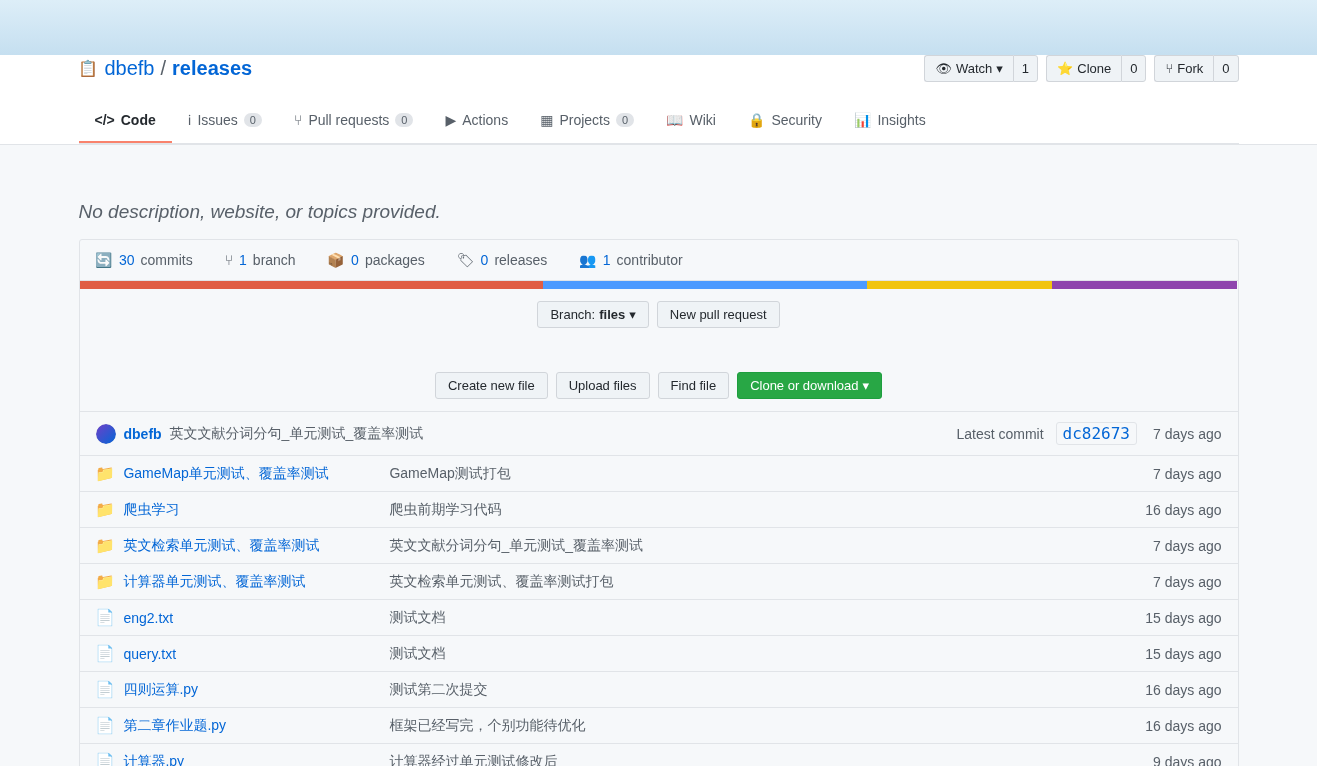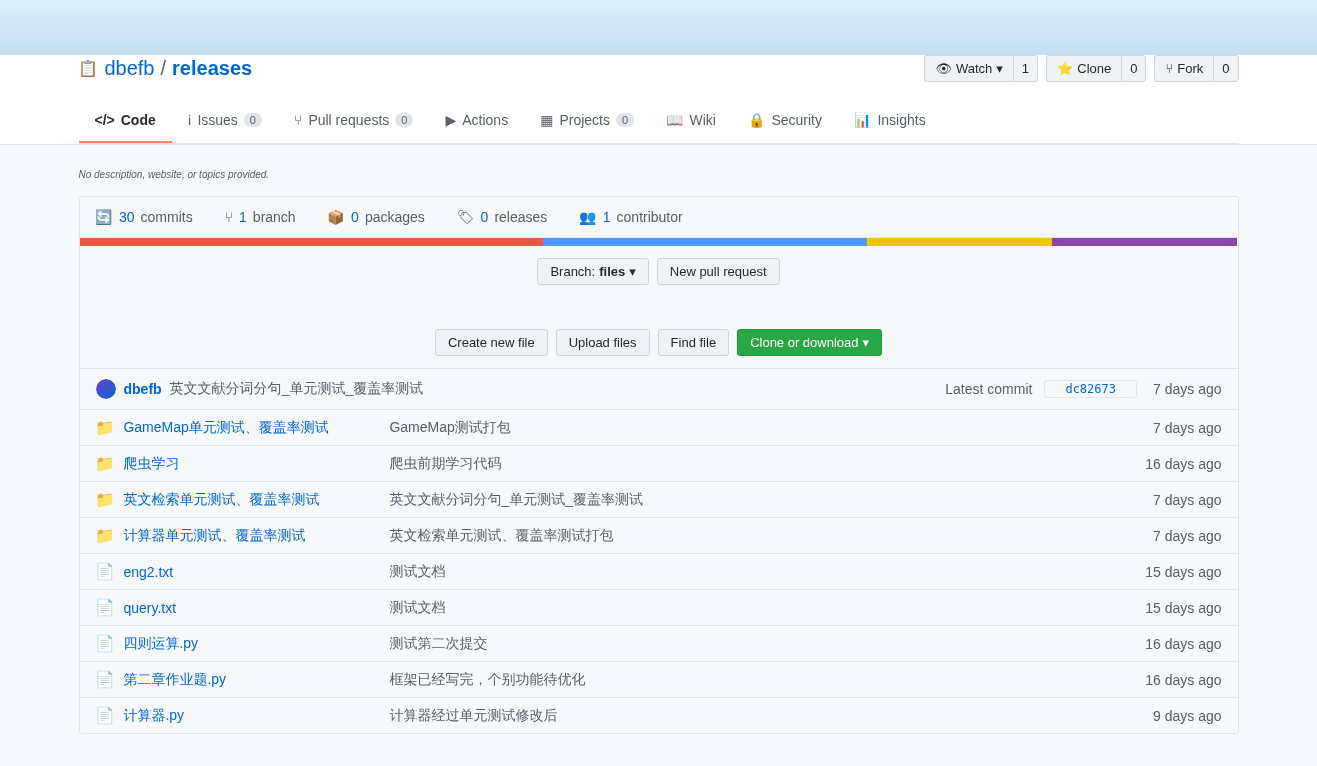--- a/index.html
+++ b/index.html
@@ -11,21 +11,21 @@
     .repo-name a { color: #0366d6; text-decoration: none; }
     
     .repo-actions { display: flex; gap: 8px; align-items: center; }
     .action-btn { display: flex; align-items: center; gap: 4px; border: 1px solid #d1d5da; background: #eff3f6; border-radius: 3px; padding: 5px 10px; font-size: 13px; cursor: pointer; color: #24292e; text-decoration: none; }
     
     .nav-tabs { display: flex; border-bottom: 1px solid #e1e4e8; margin-top: 4px; }
     .nav-tab { display: flex; align-items: center; gap: 6px; padding: 12px 16px; font-size: 14px; color: #586069; text-decoration: none; border-bottom: 2px solid transparent; cursor: pointer; white-space: nowrap; }
     .nav-tab.active { color: #24292e; border-bottom: 2px solid #f9826c; font-weight: 600; }
     .nav-tab .badge { background: #e1e4e8; border-radius: 10px; padding: 1px 6px; font-size: 11px; }
     
-    .repo-description { color: #586069; font-style: italic; padding: 8px 0 16px; font-size: 10px; }
+    .repo-description { color: #586069; font-style: italic; padding: 8px 0 16px; font-size: 19px; margin-top: 32px; }
     
     .repo-stats-box { border: 1px solid #e1e4e8; border-radius: 3px; overflow: hidden; }
     
     .stats-bar { display: flex; padding: 12px 16px; border-bottom: 1px solid #e1e4e8; gap: 32px; }
     .stat-item { display: flex; align-items: center; gap: 6px; color: #586069; cursor: pointer; }
     .stat-item a { color: #0366d6; text-decoration: none; font-weight: 400; }
     
     .color-bar { display: flex; height: 8px; }
     
     .toolbar { display: flex; align-items: center; justify-content: space-between; padding: 12px 16px; border-bottom: 1px solid #e1e4e8; background: #f6f8fa; flex-direction: column; }
@@ -34,21 +34,21 @@
     
     .btn { display: inline-flex; align-items: center; gap: 4px; padding: 5px 12px; font-size: 13px; border-radius: 3px; border: 1px solid; cursor: pointer; text-decoration: none; font-weight: 500; }
     .btn-default { background: #eff3f6; border-color: #d1d5da; color: #24292e; }
     .btn-primary { background: #28a745; border-color: #1e9e3f; color: #fff; }
     
     .commit-info { padding: 10px 16px; background: #f6f8fa; border-bottom: 1px solid #e1e4e8; display: flex; align-items: center; gap: 8px; }
     .commit-avatar { width: 20px; height: 20px; border-radius: 50%; background: #d1d5da; display: inline-block; overflow: hidden; }
     .commit-avatar-img { width: 100%; height: 100%; background: linear-gradient(135deg, #6e40c9, #0366d6); border-radius: 50%; }
     .commit-link { color: #0366d6; text-decoration: none; font-weight: 600; }
     .commit-message { color: #586069; }
-    .commit-sha { color: #0366d6; text-decoration: none; font-family: monospace; font-size: 12px; border: 1px solid #e1e4e8; padding: 1px 20px; border-radius: 3px; }
+    .commit-sha { color: #0366d6; text-decoration: none; font-family: monospace; font-size: 16px; border: 1px solid #e1e4e8; padding: 1px 6px; border-radius: 3px; }
     .commit-time { color: #586069; margin-left: auto; }
     
     .file-list { }
     .file-row { display: flex; align-items: center; padding: 8px 16px; border-bottom: 1px solid #e1e4e8; }
     .file-row:last-child { border-bottom: none; }
     .file-icon { margin-right: 8px; color: #6a737d; font-size: 16px; flex-shrink: 0; }
     .file-icon.folder { color: #79b8ff; }
     .file-name { color: #0366d6; text-decoration: none; flex: 0 0 250px; }
     .file-commit { color: #586069; flex: 1; padding: 0 16px; overflow: hidden; white-space: nowrap; text-overflow: ellipsis; }
     .file-time { color: #586069; white-space: nowrap; }

